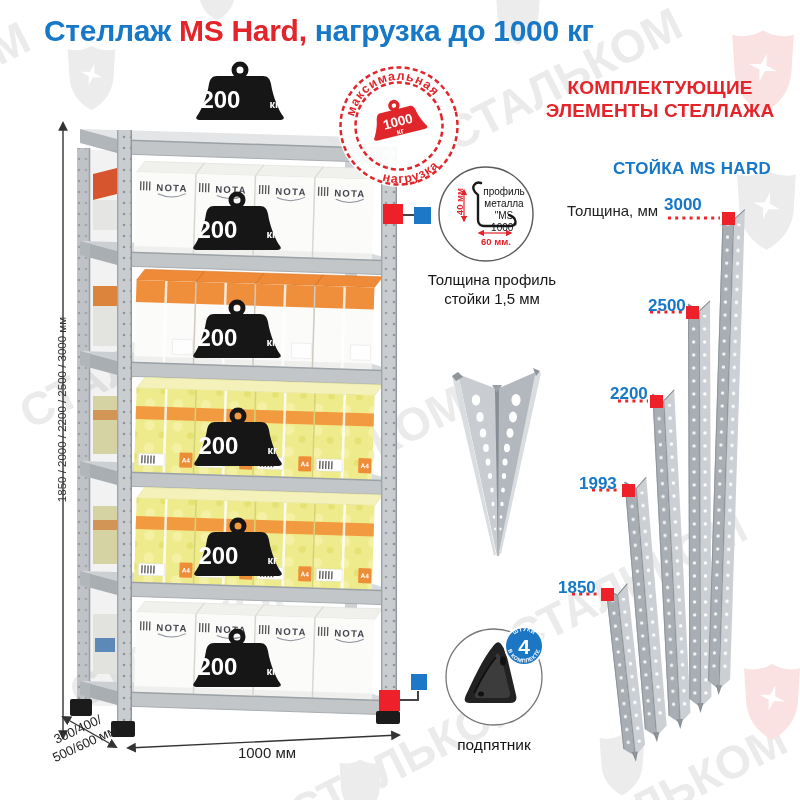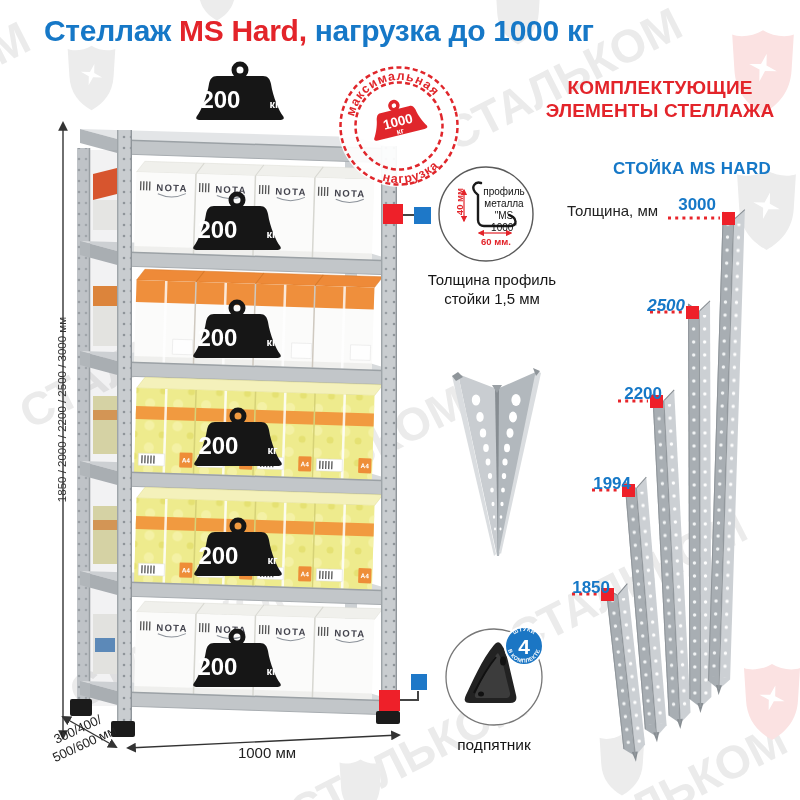--- a/index.html
+++ b/index.html
@@ -19,21 +19,21 @@
   .comp-heading{
     left:540px;top:76px;width:240px;text-align:center;
     font-size:19px;font-weight:bold;color:#e3242a;line-height:1.22;letter-spacing:0.2px;
   }
   .post-title{
     left:572px;top:159px;width:240px;text-align:center;
     font-size:17px;font-weight:bold;color:#1678c7;letter-spacing:0.3px;
   }
   .height-label{left:567px;top:202px;font-size:15px;color:#222;}
   .ph{
-    position:absolute;width:52px;text-align:right;
+    position:absolute;width:52px;text-align:left;
     font-size:17px;font-weight:bold;color:#1678c7;
   }
   .thickness{
     left:413px;top:271px;width:158px;text-align:center;
     font-size:15px;color:#151515;line-height:1.25;
   }
   .foot-label{
     left:413px;top:736px;width:162px;text-align:center;
     font-size:15.5px;color:#151515;line-height:1.22;
   }
@@ -619,23 +619,23 @@
 
 <div class="abs comp-heading">
   <div>КОМПЛЕКТУЮЩИЕ</div>
   <div>ЭЛЕМЕНТЫ СТЕЛЛАЖА</div>
 </div>
 
 <div class="abs post-title">СТОЙКА MS HARD</div>
 <div class="abs height-label">Толщина, мм</div>
 
 <div class="abs ph" style="left:558px;top:578px;">1850</div>
-<div class="abs ph" style="left:579px;top:474px;">1994</div>
+<div class="abs ph" style="left:579px;top:474px;">1993</div>
 <div class="abs ph" style="left:610px;top:384px;">2200</div>
-<div class="abs ph" style="left:633px;top:296px;font-style:italic;">2500</div>
+<div class="abs ph" style="left:648px;top:296px;">2500</div>
 <div class="abs ph" style="left:664px;top:195px;">3000</div>
 
 <div class="abs thickness">
   <div>Толщина профиль</div>
   <div>стойки 1,5 мм</div>
 </div>
 
 <div class="abs foot-label">
   <div>подпятник</div>
 </div>

